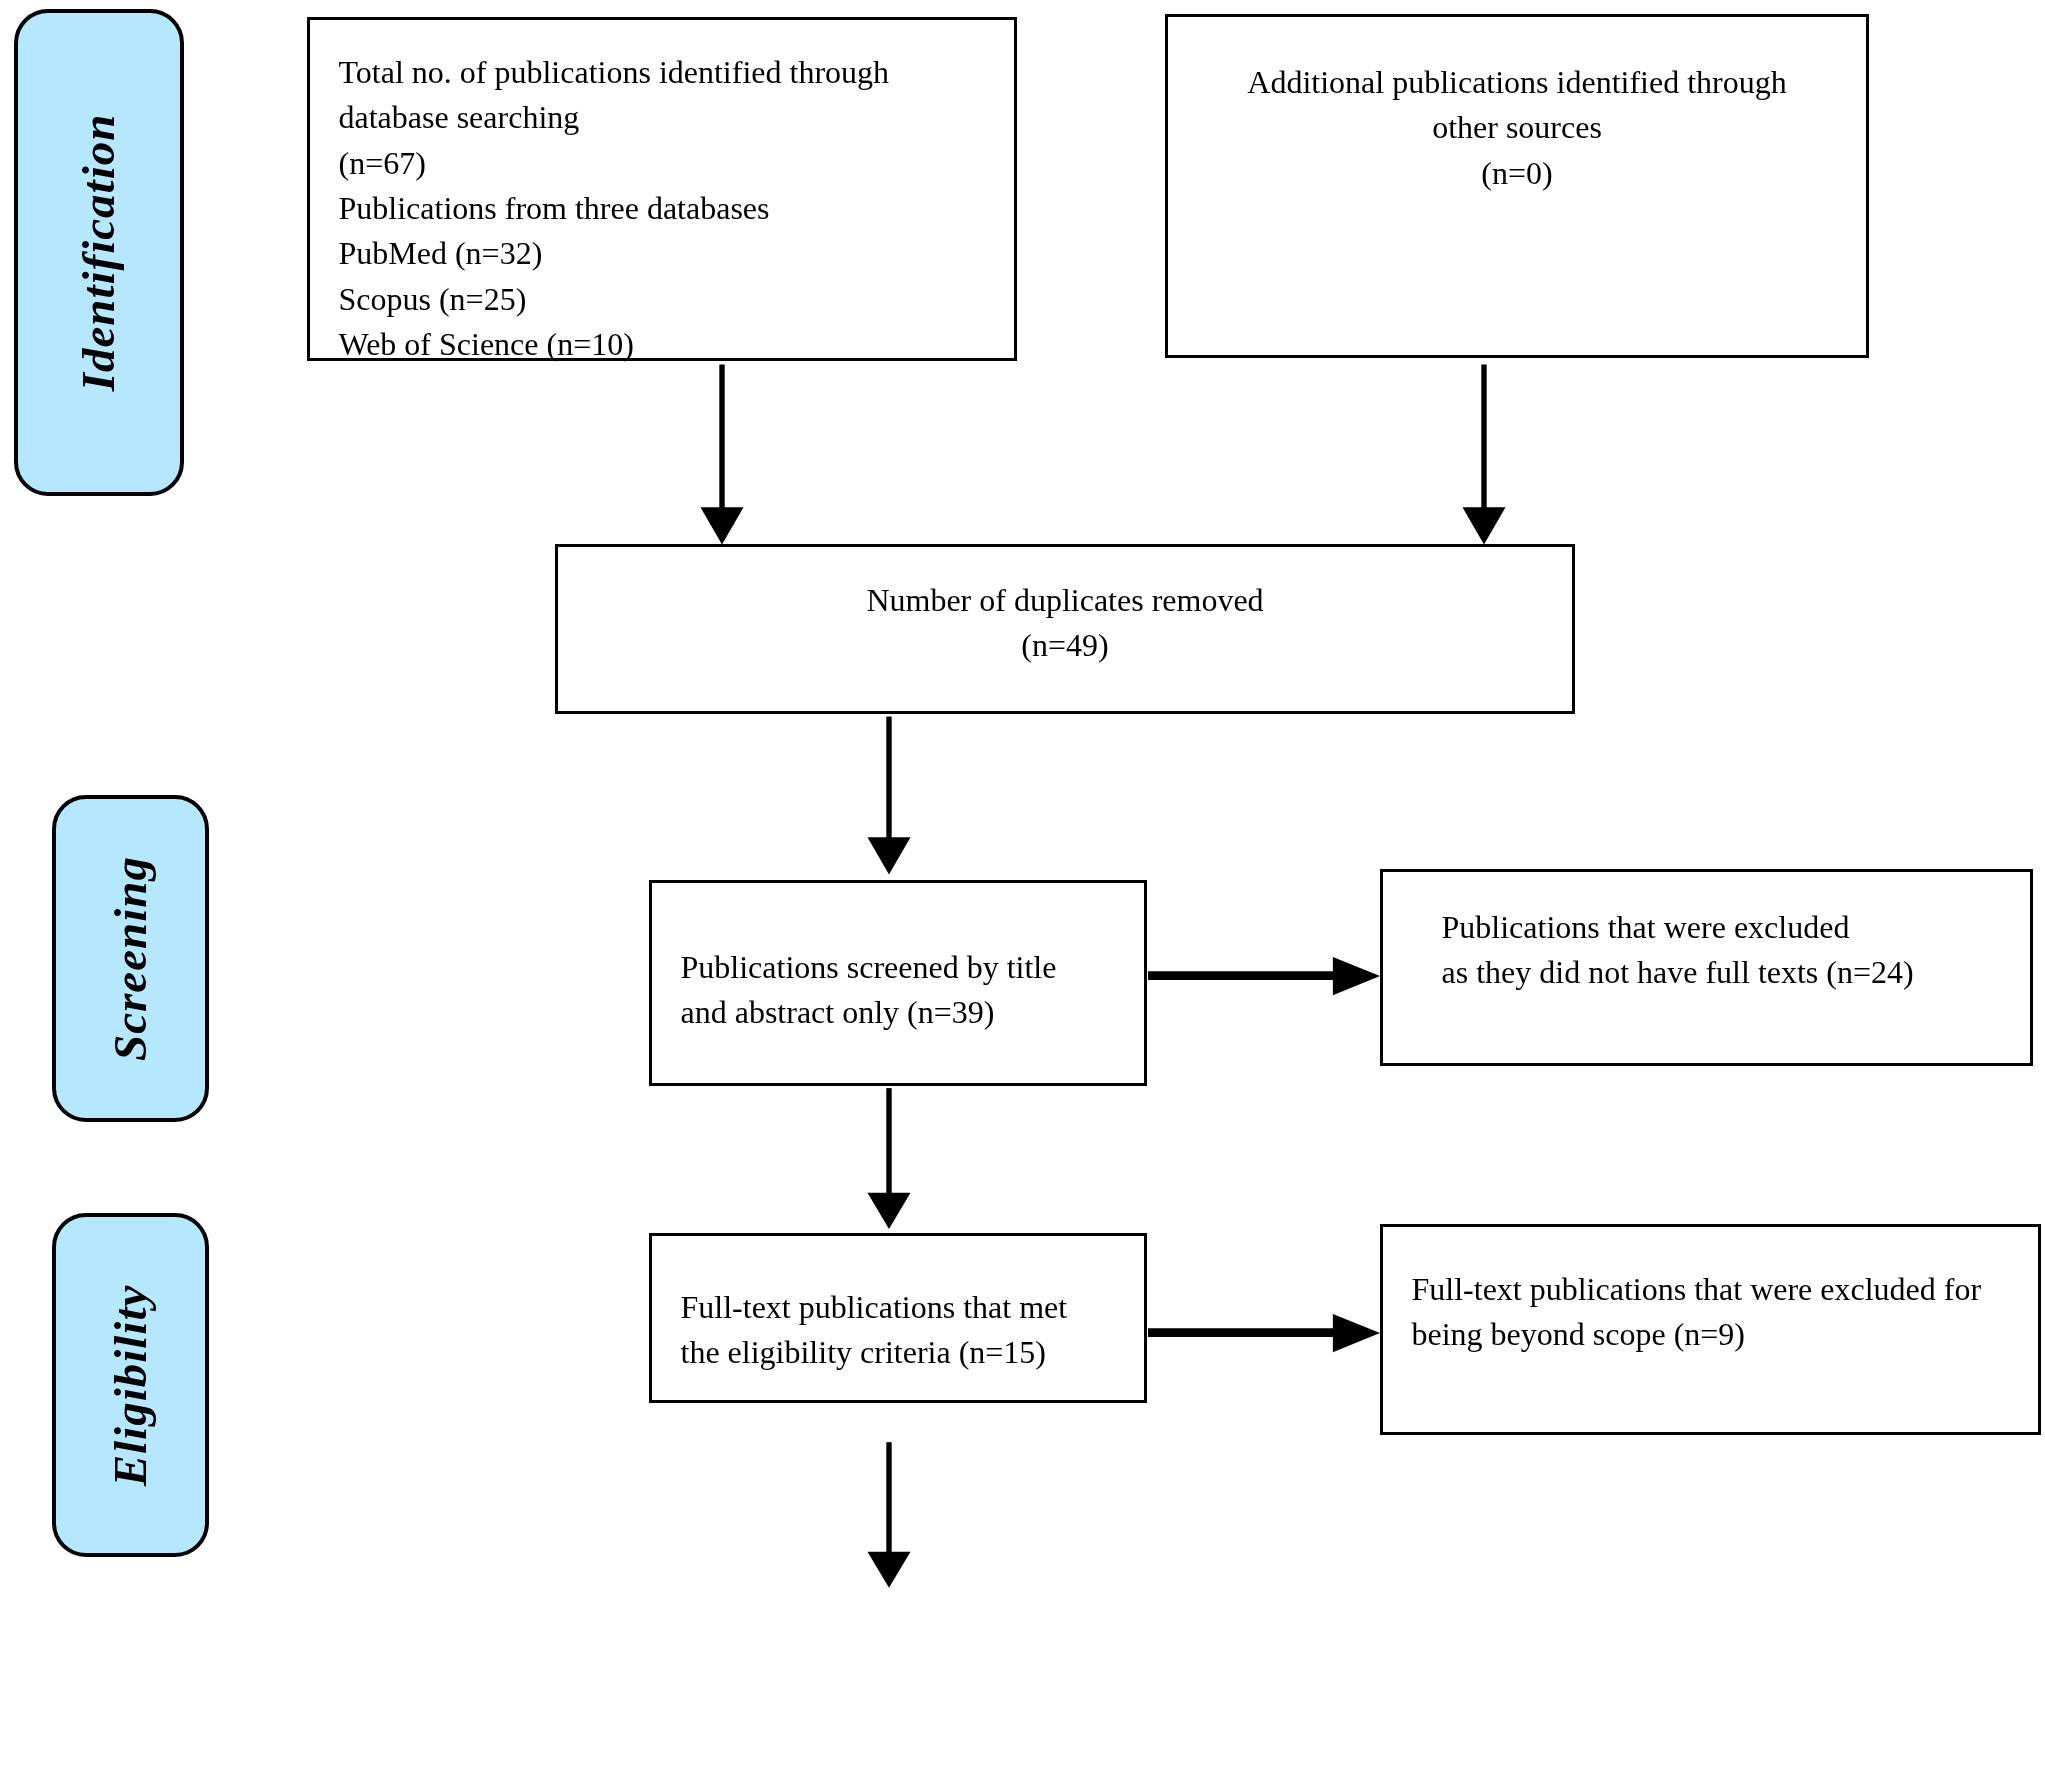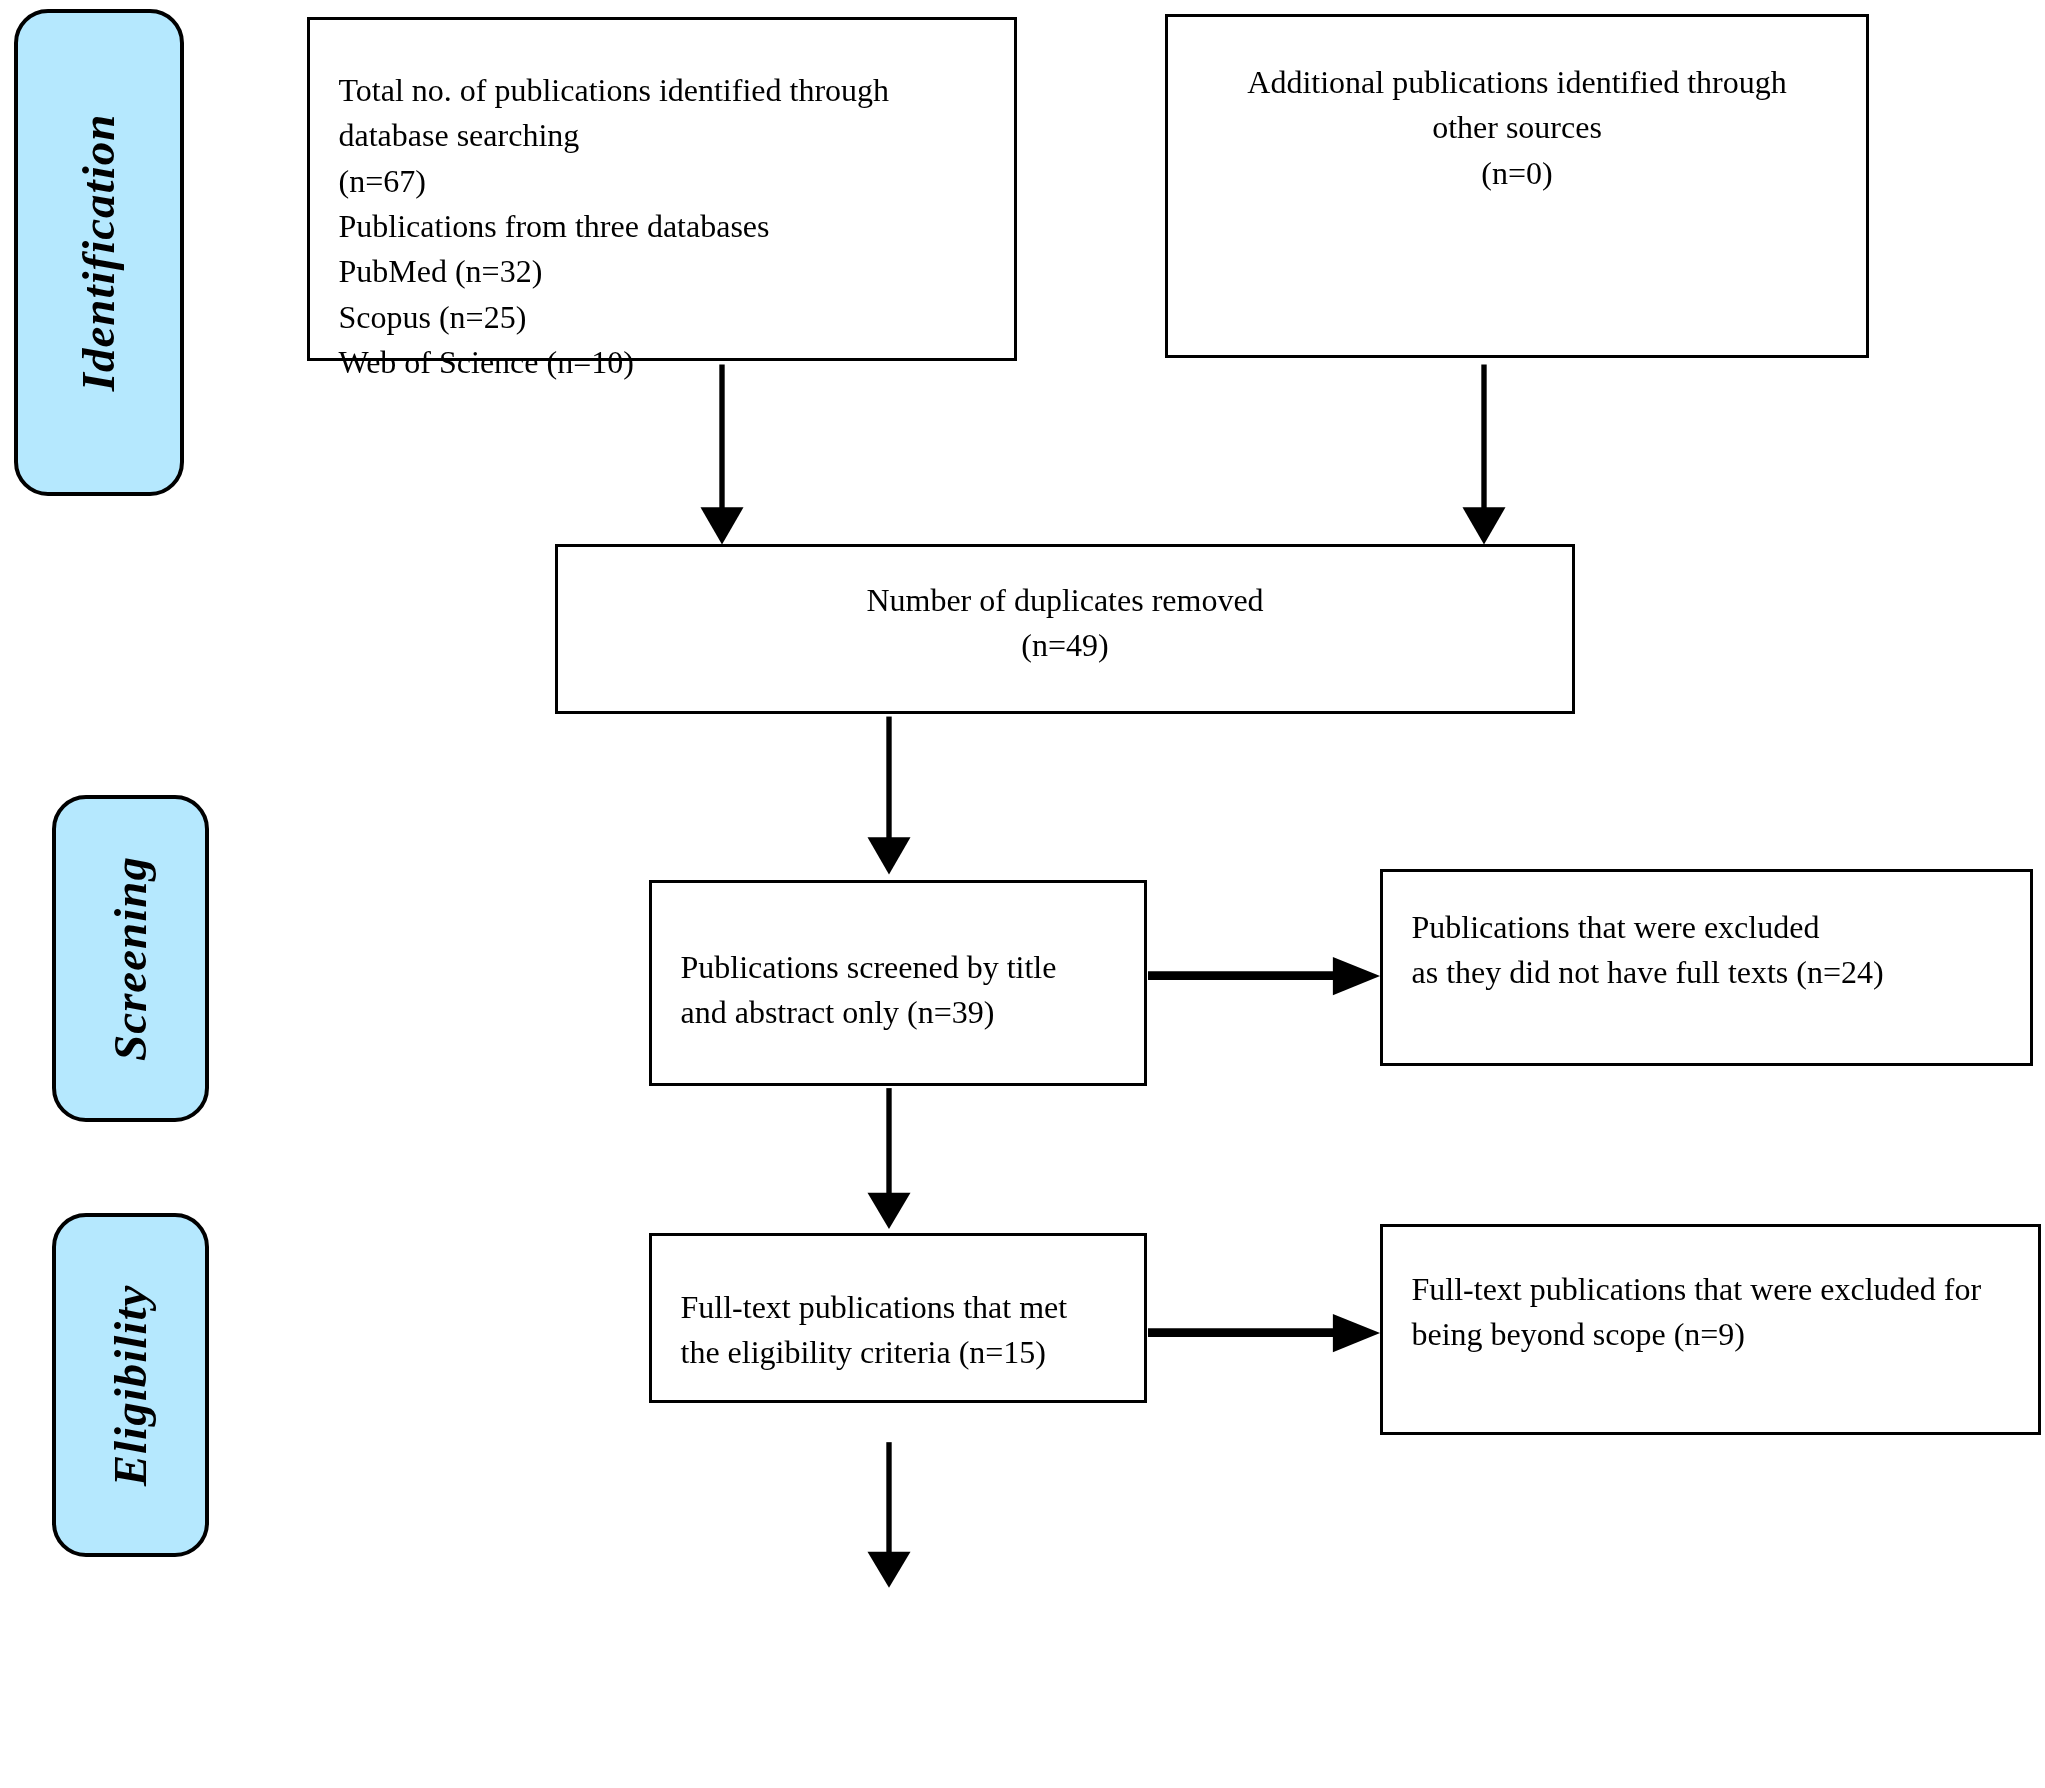--- a/index.html
+++ b/index.html
@@ -87,21 +87,21 @@
 
   <div class="stage-pill" style="left:52px; top:795px; width:157px; height:327px;">
     <span class="stage-label">Screening</span>
   </div>
 
   <div class="stage-pill" style="left:52px; top:1213px; width:157px; height:344px;">
     <span class="stage-label">Eligibility</span>
   </div>
 
   <div class="flow-box" style="left:307px; top:16.7px; width:710px; height:344px;">
-    <div class="box-text align-left" style="top:48px;">Total  no. of publications identified through
+    <div class="box-text align-left" style="top:30px;">Total  no. of publications identified through
 database searching
 (n=67)
 Publications from three databases
 PubMed (n=32)
 Scopus (n=25)
 Web of Science (n=10)</div>
   </div>
 
   <div class="flow-box" style="left:1165px; top:13.8px; width:704px; height:344px;">
     <div class="box-text align-center" style="top:43px;">Additional publications identified through
@@ -134,21 +134,21 @@
       <polygon points="46,247 134,247 90,323" fill="#000000"></polygon>
     </svg>
   </div>
 
   <div class="flow-box" style="left:649px; top:880px; width:498px; height:206px;">
     <div class="box-text align-left" style="top:62px;">Publications screened by title
 and abstract only (n=39)</div>
   </div>
 
   <div class="flow-box" style="left:1380px; top:869px; width:653px; height:197px;">
-    <div class="box-text align-left" style="top:33px;">Publications that were excluded
+    <div class="box-text align-left" style="top:33px;margin-left:30px;">Publications that were excluded
 as they did not have full texts (n=24)</div>
   </div>
 
   <div class="arrow" style="left:1148px; top:952px;">
     <svg width="236" height="59" viewBox="0 0 480 120">
       <line x1="0" y1="48" x2="396" y2="48" stroke="#000000" stroke-width="18"></line>
       <polygon points="376,10 376,88 472,49" fill="#000000"></polygon>
     </svg>
   </div>
 

